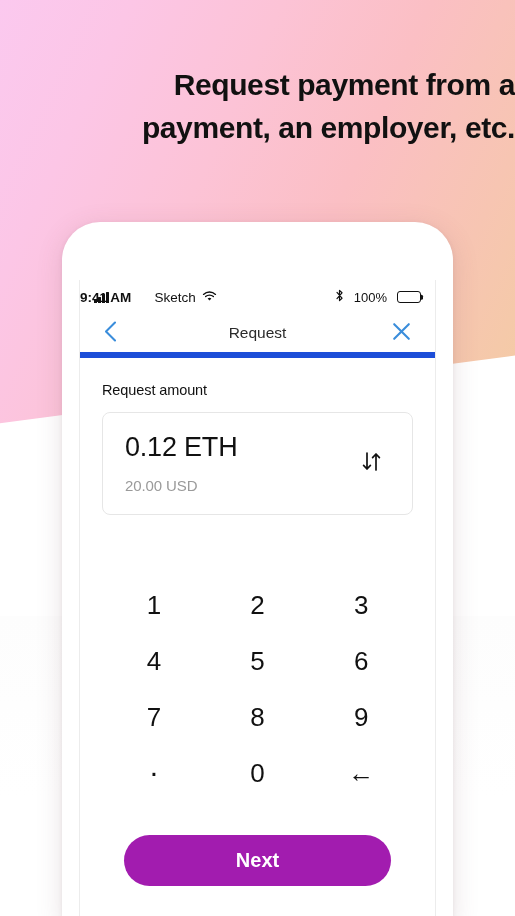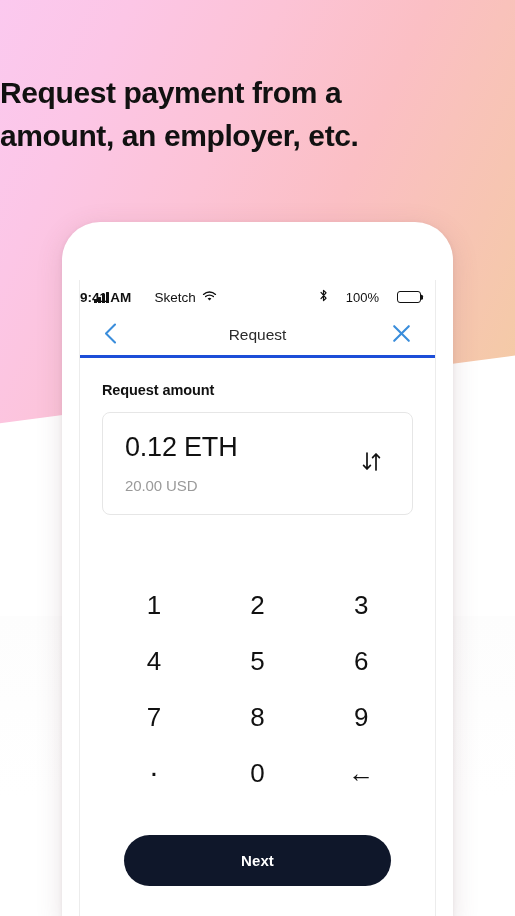--- a/index.html
+++ b/index.html
@@ -52,28 +52,27 @@
     height: 300px;
     background: linear-gradient(180deg,#fdfdfd 0%, #ffffff 60%);
   }
 
   
   #headline {
     position: absolute;
     top: 64px;
     left: 0;
     right: 0;
-    text-align: left;
+    text-align: right;
     font-size: 30px;
     line-height: 1.42;
     font-weight: bold;
     color: #111111;
     letter-spacing: -0.4px;
     z-index: 5;
-    margin-top: 8px;
   }
   #headline .line { display: block; }
 
   
   #phone {
     position: absolute;
     left: 62px;
     top: 222px;
     width: 391px;
     height: 700px;
@@ -113,21 +112,21 @@
     left: 0; right: 0;
     text-align: left;
     font-weight: bold;
     font-size: 13.5px;
     pointer-events: none;
   }
   .sb-right {
     margin-left: auto;
     display: flex;
     align-items: center;
-    gap: 18px;
+    gap: 10px;
     font-size: 13px;
     position: relative;
     z-index: 2;
   }
   .carrier-name { font-size: 13.5px; margin-left: 40px; }
 
   .signal-bars { display: flex; align-items: flex-end; gap: 1.5px; height: 11px; }
   .signal-bars i {
     display: block;
     width: 2.5px;
@@ -157,21 +156,21 @@
     border-radius: 0 1.5px 1.5px 0;
   }
 
   
   #nav-bar {
     height: 44px;
     display: flex;
     align-items: center;
     padding: 0 20px;
     position: relative;
-    border-bottom: 3px solid #1d4ed8;
+    border-bottom: 6px solid #1d4ed8;
   }
   #nav-title {
     position: absolute;
     left: 0; right: 0;
     text-align: center;
     font-size: 15.5px;
     color: #2b2b2b;
     pointer-events: none;
   }
   .nav-btn {
@@ -185,21 +184,21 @@
     position: relative;
     z-index: 2;
   }
   #nav-close { margin-left: auto; }
 
   
   #content { padding: 24px 22px 0 22px; }
 
   #amount-label {
     font-size: 14.5px;
-    font-weight: bold;
+    font-weight: normal;
     color: #111;
     margin-bottom: 14px;
     letter-spacing: -0.1px;
   }
 
   #amount-card {
     border: 1px solid #e6e6e6;
     border-radius: 8px;
     padding: 18px 22px 20px 22px;
     display: flex;
@@ -251,41 +250,41 @@
     letter-spacing: -0.2px;
   }
   .key.dot { font-size: 30px; padding-bottom: 14px; }
   .key.back { font-size: 26px; }
 
   
   #next-wrap { padding: 34px 22px 0 22px; }
   #next-button {
     width: 100%;
     height: 51px;
-    background: #0f172a;
+    background: #a21caf;
     color: #ffffff;
     border: none;
     border-radius: 26px;
-    font-size: 15px;
+    font-size: 20px;
     font-weight: bold;
     cursor: pointer;
     font-family: "Liberation Sans", sans-serif;
     letter-spacing: 0.1px;
   }
 </style>
 </head>
 <body>
 
 <div id="bg-gradient"></div>
 <div id="bg-white-sheet"></div>
 <div id="bg-white-sheet-2"></div>
 
 <h1 id="headline">
   <span class="line">Request payment from a</span>
-  <span class="line">amount, an employer, etc.</span>
+  <span class="line">payment, an employer, etc.</span>
 </h1>
 
 <div id="phone">
   <div id="screen">
 
     <div id="status-bar">
       <div class="sb-left">
         <span class="signal-bars">
           <i></i>
             <i></i>

